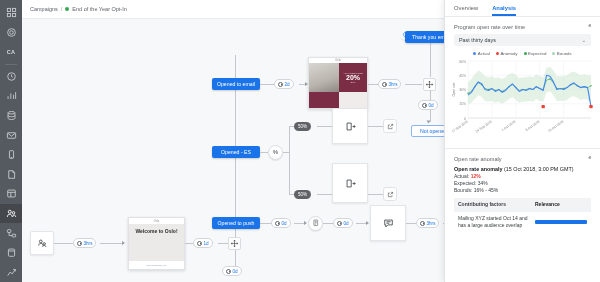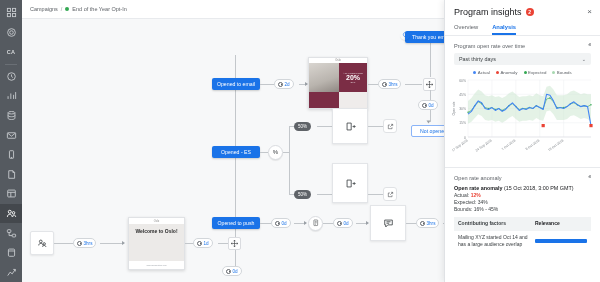--- a/index.html
+++ b/index.html
@@ -483,25 +483,20 @@
               <path d="M13 2 L13 5.2 L9.8 5.2"></path>
             </svg>
         </div>
 
       </div>
     </div>
   </div>
 
   <div class="panel">
 
-    <div class="panel-hdr">
-      <span class="panel-title">Program insights</span>
-      <span class="badge">2</span>
-      <span class="close-x">×</span>
-    </div>
 
     <div class="tabs">
       <div class="tab">Overview</div>
       <div class="tab active">Analysis</div>
     </div>
 
     <div class="section-hdr">
       <span>Program open rate over time</span>
       <span class="chev">ⱏ</span>
     </div>

